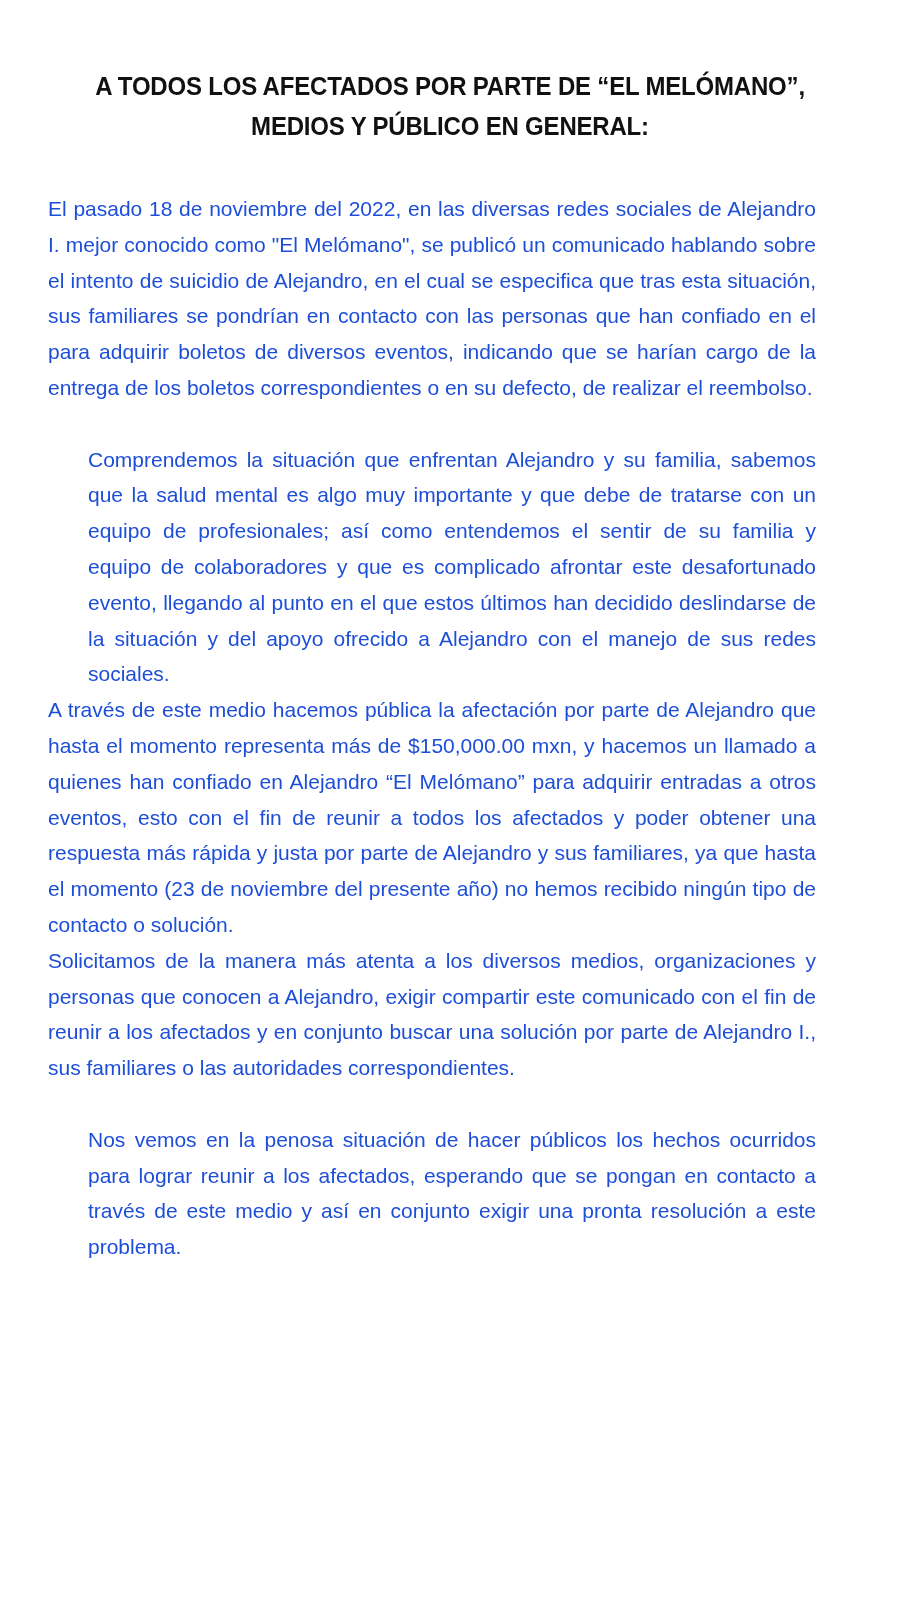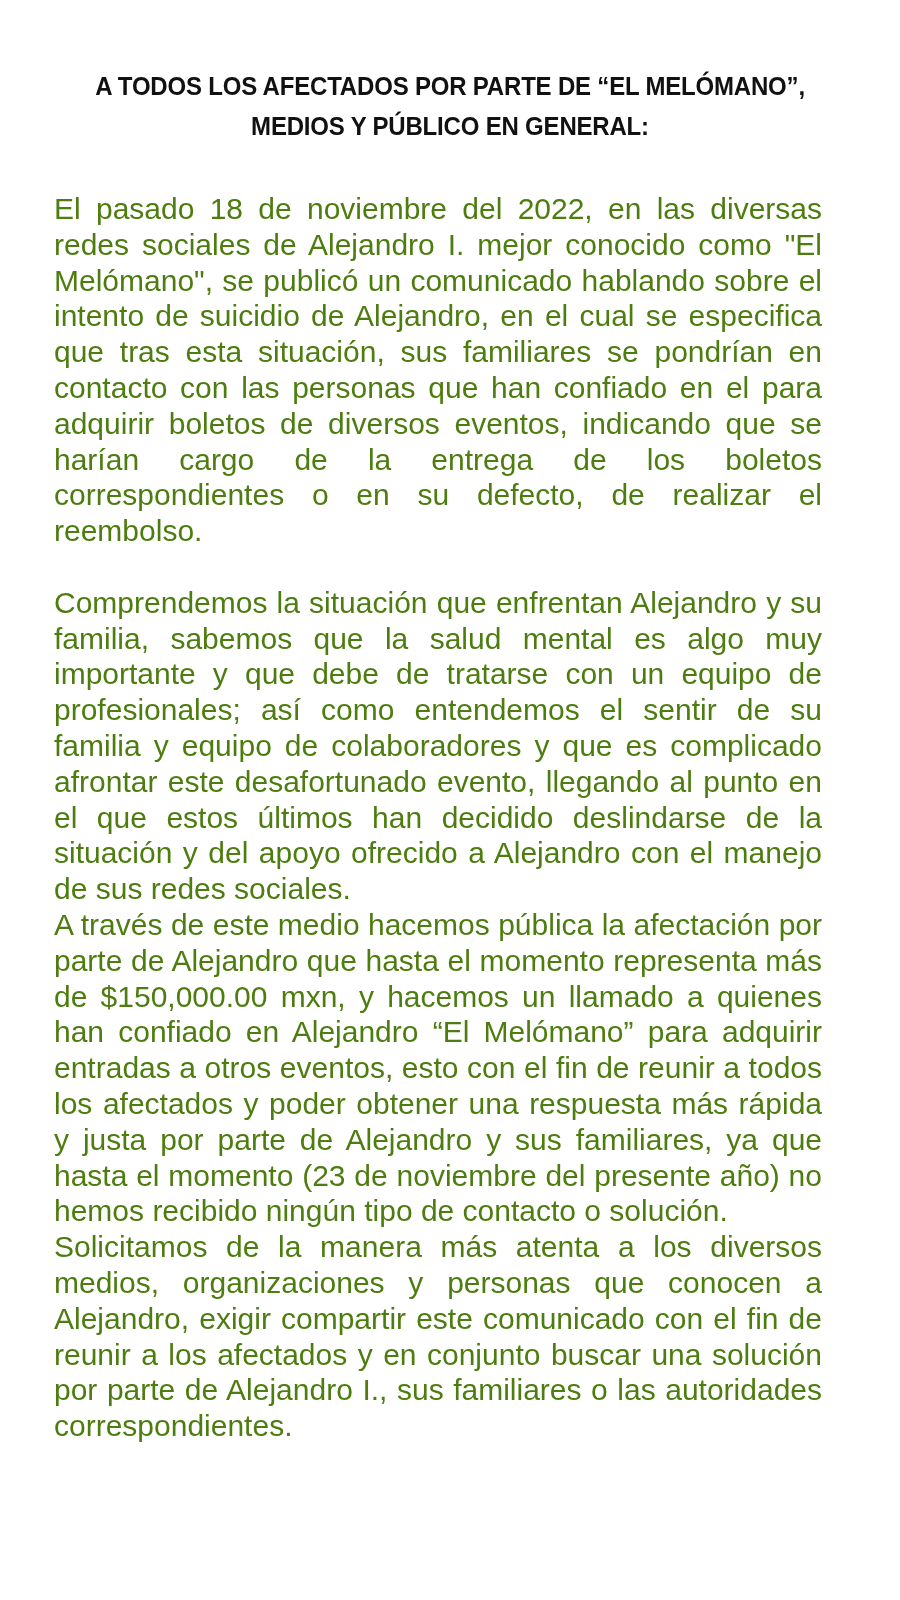--- a/index.html
+++ b/index.html
@@ -27,41 +27,42 @@
       letter-spacing: -0.2px;
       color: #111111;
       margin: 0;
       transform: scaleX(0.96);
       transform-origin: center top;
     }
     .title span { display: block; }
     .body {
       position: absolute;
       top: 191px;
-      left: 54px;
+      left: 48px;
       width: 768px;
       font-family: "Liberation Sans", sans-serif;
       font-weight: normal;
-      font-size: 30px;
+      font-size: 21px;
       line-height: 35.8px;
-      color: #4d7c0f;
+      color: #1d4ed8;
       text-align: justify;
     }
     .body p {
       margin: 0;
       text-align: justify;
     }
-    .body p.gap-before { margin-top: 35.8px; }
+    .body p.gap-before { margin-top: 35.8px; margin-left: 40px; }
   </style>
 </head>
 <body>
 
 <h1 class="title">
   <span>A TODOS LOS AFECTADOS POR PARTE DE “EL MELÓMANO”,</span>
   <span>MEDIOS Y PÚBLICO EN GENERAL:</span>
 </h1>
 
 <div class="body">
   <p>El pasado 18 de noviembre del 2022, en las diversas redes sociales de Alejandro I. mejor conocido como "El Melómano", se publicó un comunicado hablando sobre el intento de suicidio de Alejandro, en el cual se especifica que tras esta situación, sus familiares se pondrían en contacto con las personas que han confiado en el para adquirir boletos de diversos eventos, indicando que se harían cargo de la entrega de los boletos correspondientes o en su defecto, de realizar el reembolso.</p>
   <p class="gap-before">Comprendemos la situación que enfrentan Alejandro y su familia, sabemos que la salud mental es algo muy importante y que debe de tratarse con un equipo de profesionales; así como entendemos el sentir de su familia y equipo de colaboradores y que es complicado afrontar este desafortunado evento, llegando al punto en el que estos últimos han decidido deslindarse de la situación y del apoyo ofrecido a Alejandro con el manejo de sus redes sociales.</p>
   <p>A través de este medio hacemos pública la afectación por parte de Alejandro que hasta el momento representa más de $150,000.00 mxn, y hacemos un llamado a quienes han confiado en Alejandro “El Melómano” para adquirir entradas a otros eventos, esto con el fin de reunir a todos los afectados y poder obtener una respuesta más rápida y justa por parte de Alejandro y sus familiares, ya que hasta el momento (23 de noviembre del presente año) no hemos recibido ningún tipo de contacto o solución.</p>
   <p>Solicitamos de la manera más atenta a los diversos medios, organizaciones y personas que conocen a Alejandro, exigir compartir este comunicado con el fin de reunir a los afectados y en conjunto buscar una solución por parte de Alejandro I., sus familiares o las autoridades correspondientes.</p>
+  <p class="gap-before">Nos vemos en la penosa situación de hacer públicos los hechos ocurridos para lograr reunir a los afectados, esperando que se pongan en contacto a través de este medio y así en conjunto exigir una pronta resolución a este problema.</p>
 </div>
 
 </body></html>

